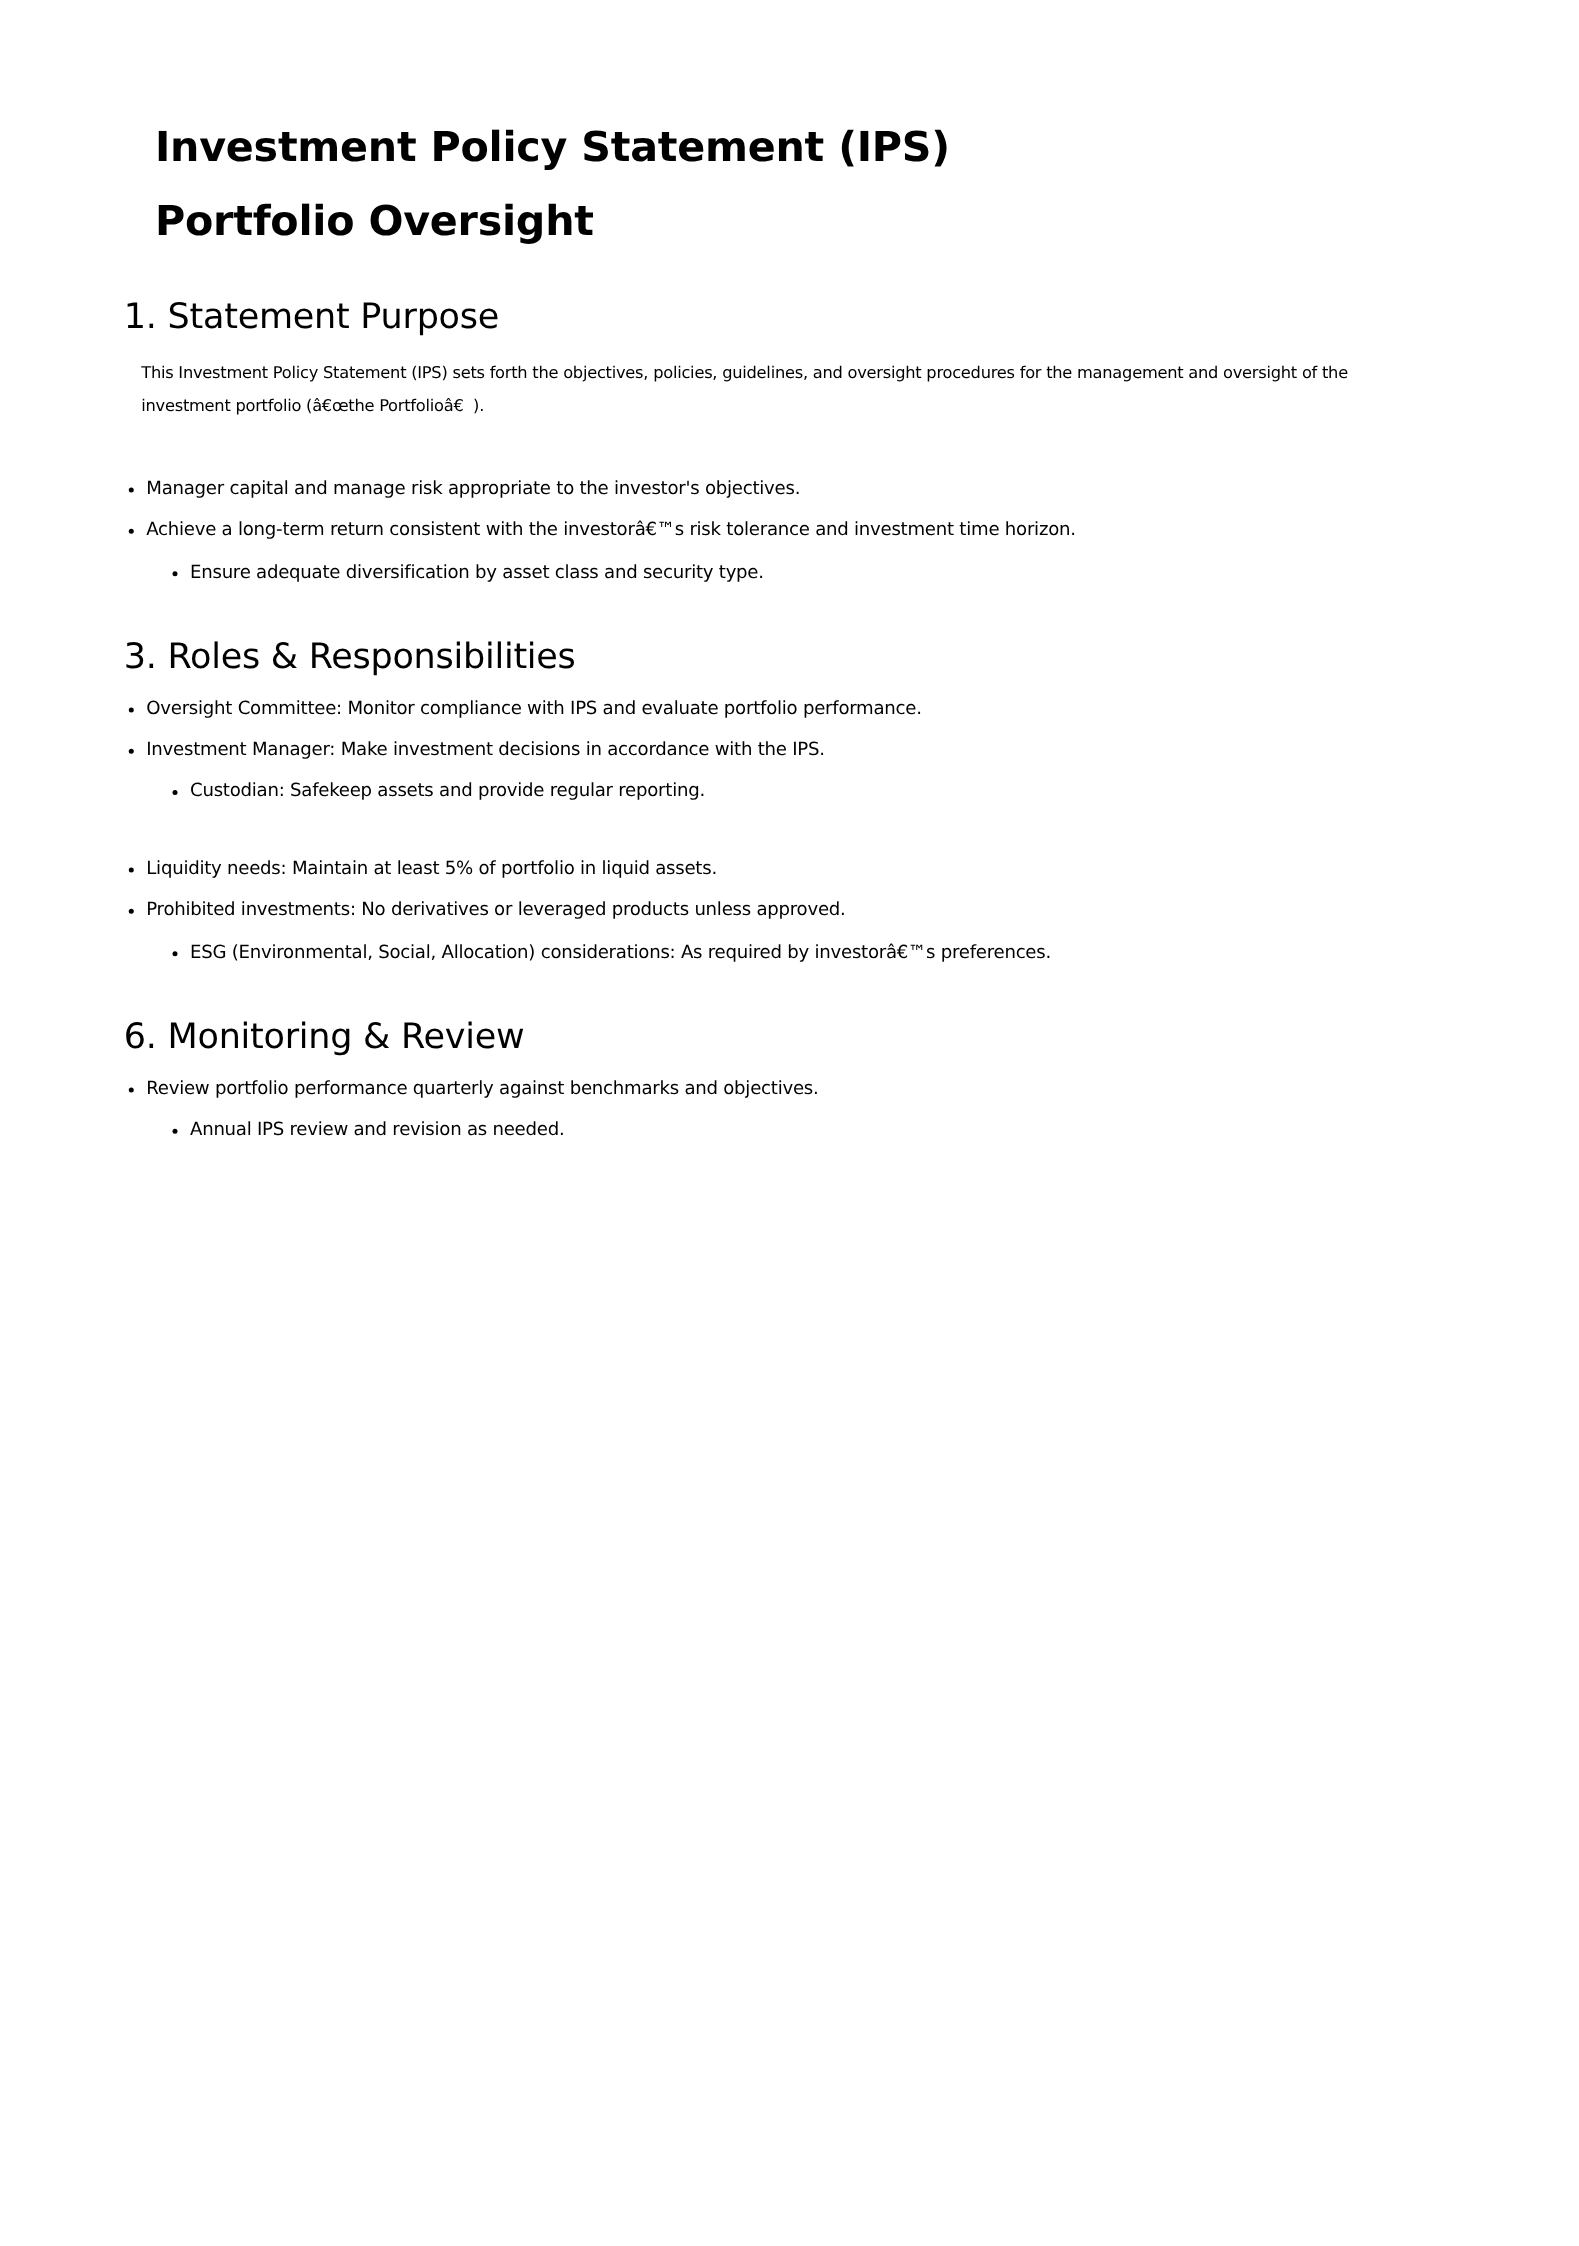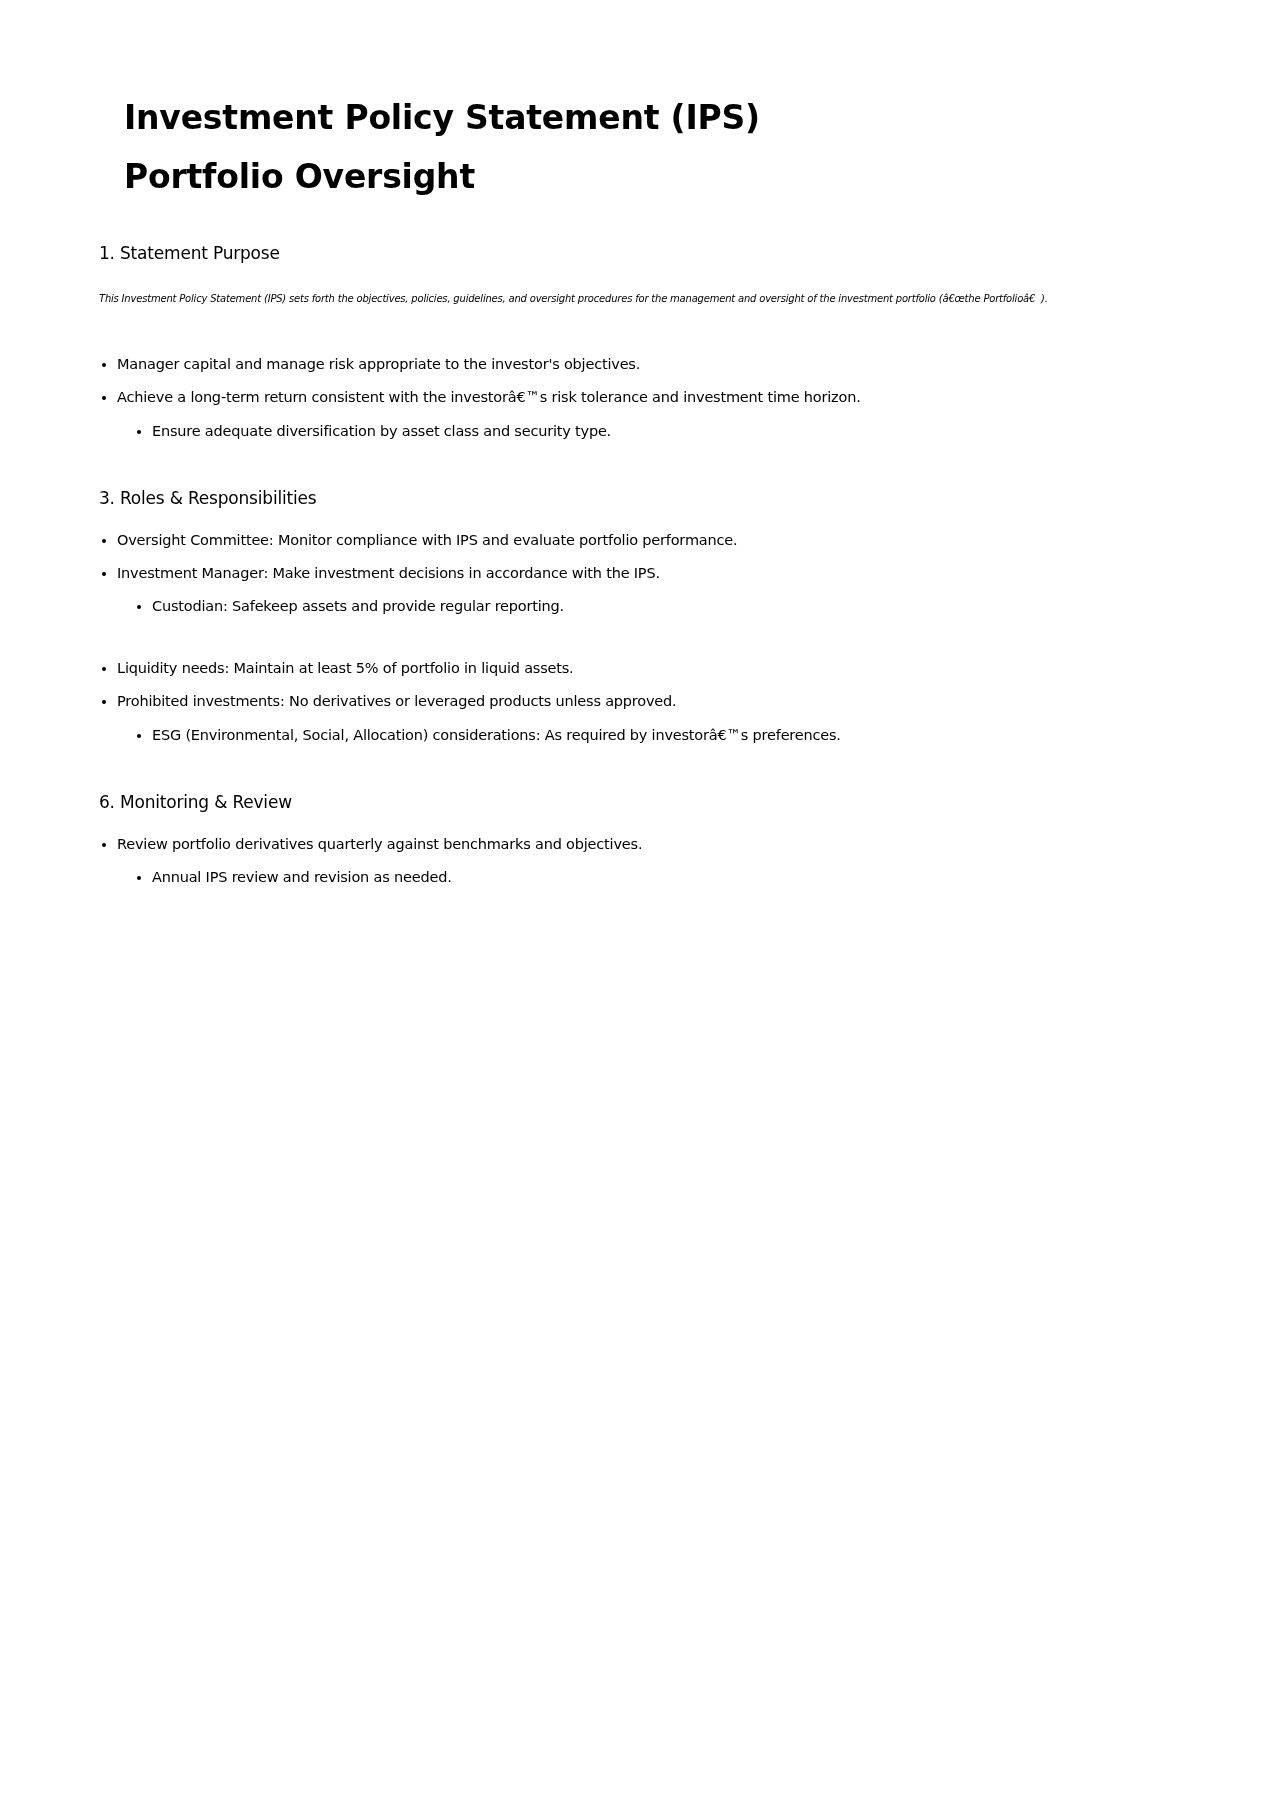--- a/index.html
+++ b/index.html
@@ -22,33 +22,32 @@
       font-family: "DejaVu Sans", "Liberation Sans", sans-serif;
       font-size: 33px;
       font-weight: 600;
       line-height: 59px;
       margin: 0 0 32px 0;
       letter-spacing: -0.2px;
     }
     h1 span { display: block; margin-left: 25px; }
     h2 {
       font-family: "DejaVu Sans", "Liberation Sans", sans-serif;
-      font-size: 17px;
+      font-size: 28px;
       font-weight: 500;
       line-height: 30px;
       margin: 0 0 17px 0;
       letter-spacing: -0.2px;
     }
     .section { margin-bottom: 42px; }
     p {
-      font-size: 10px;
+      font-size: 13px;
       line-height: 27px;
-      margin: 0;
+      margin: 14px;
       letter-spacing: -0.2px;
-      font-style: italic;
     }
     ul {
       margin: 0;
       padding: 0 0 0 18px;
       list-style: disc;
     }
     li {
       font-size: 14.5px;
       line-height: 20px;
       margin-bottom: 13.3px;
@@ -95,18 +94,18 @@
     <ul>
       <li>Liquidity needs: Maintain at least 5% of portfolio in liquid assets.</li>
       <li>Prohibited investments: No derivatives or leveraged products unless approved.</li>
       <li>ESG (Environmental, Social, Allocation) considerations: As required by investorâ€™s preferences.</li>
     </ul>
   </div>
 
   <div class="section">
     <h2>6. Monitoring &amp; Review</h2>
     <ul>
-      <li>Review portfolio derivatives quarterly against benchmarks and objectives.</li>
+      <li>Review portfolio performance quarterly against benchmarks and objectives.</li>
       <li>Annual IPS review and revision as needed.</li>
     </ul>
   </div>
 
 </div>
 
 </body></html>

